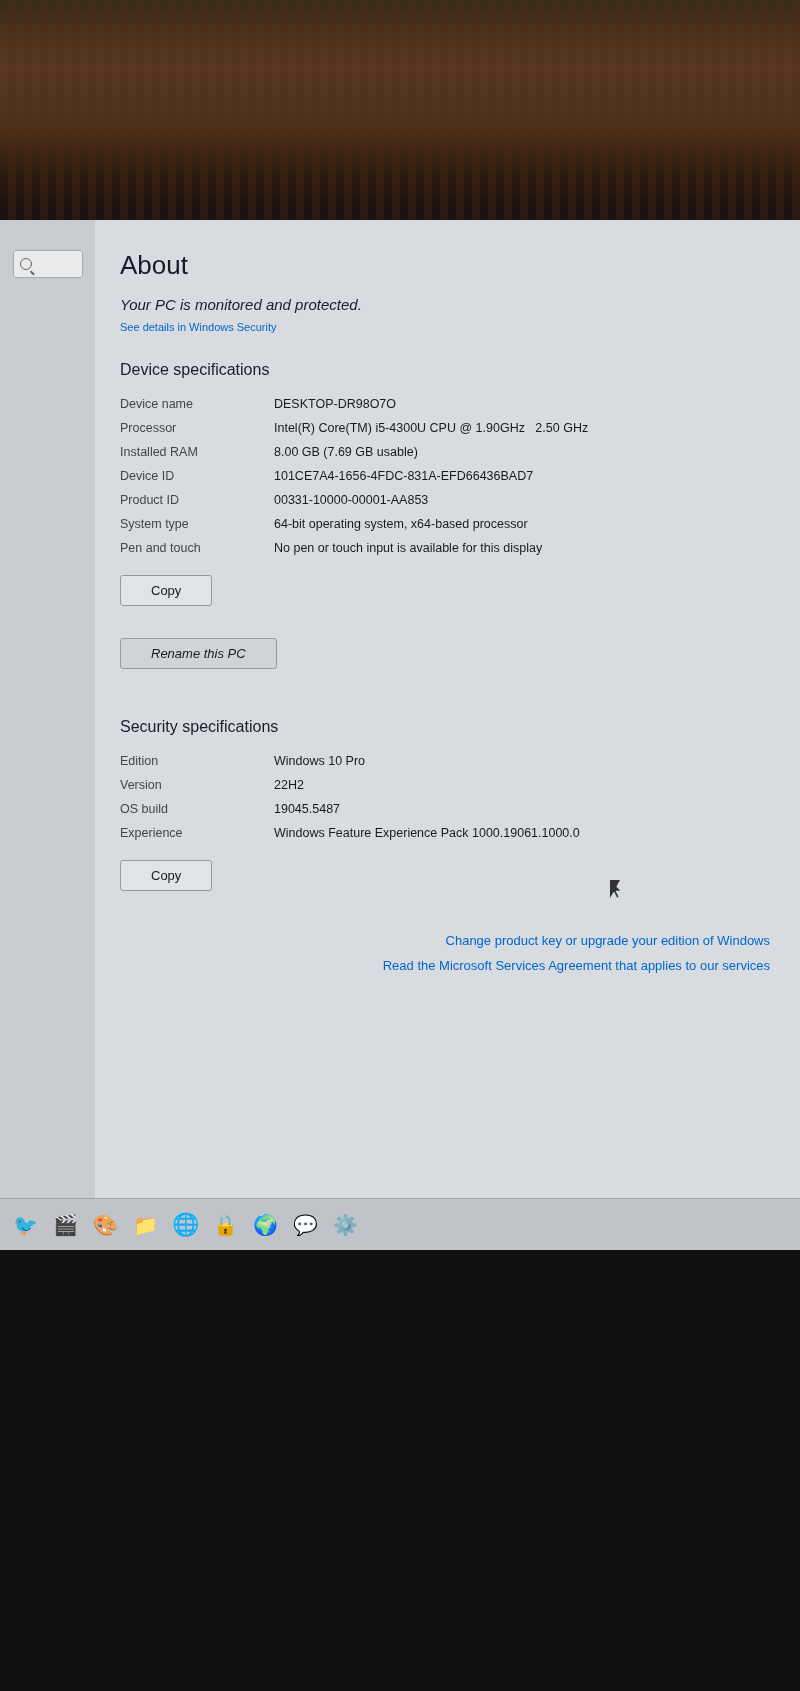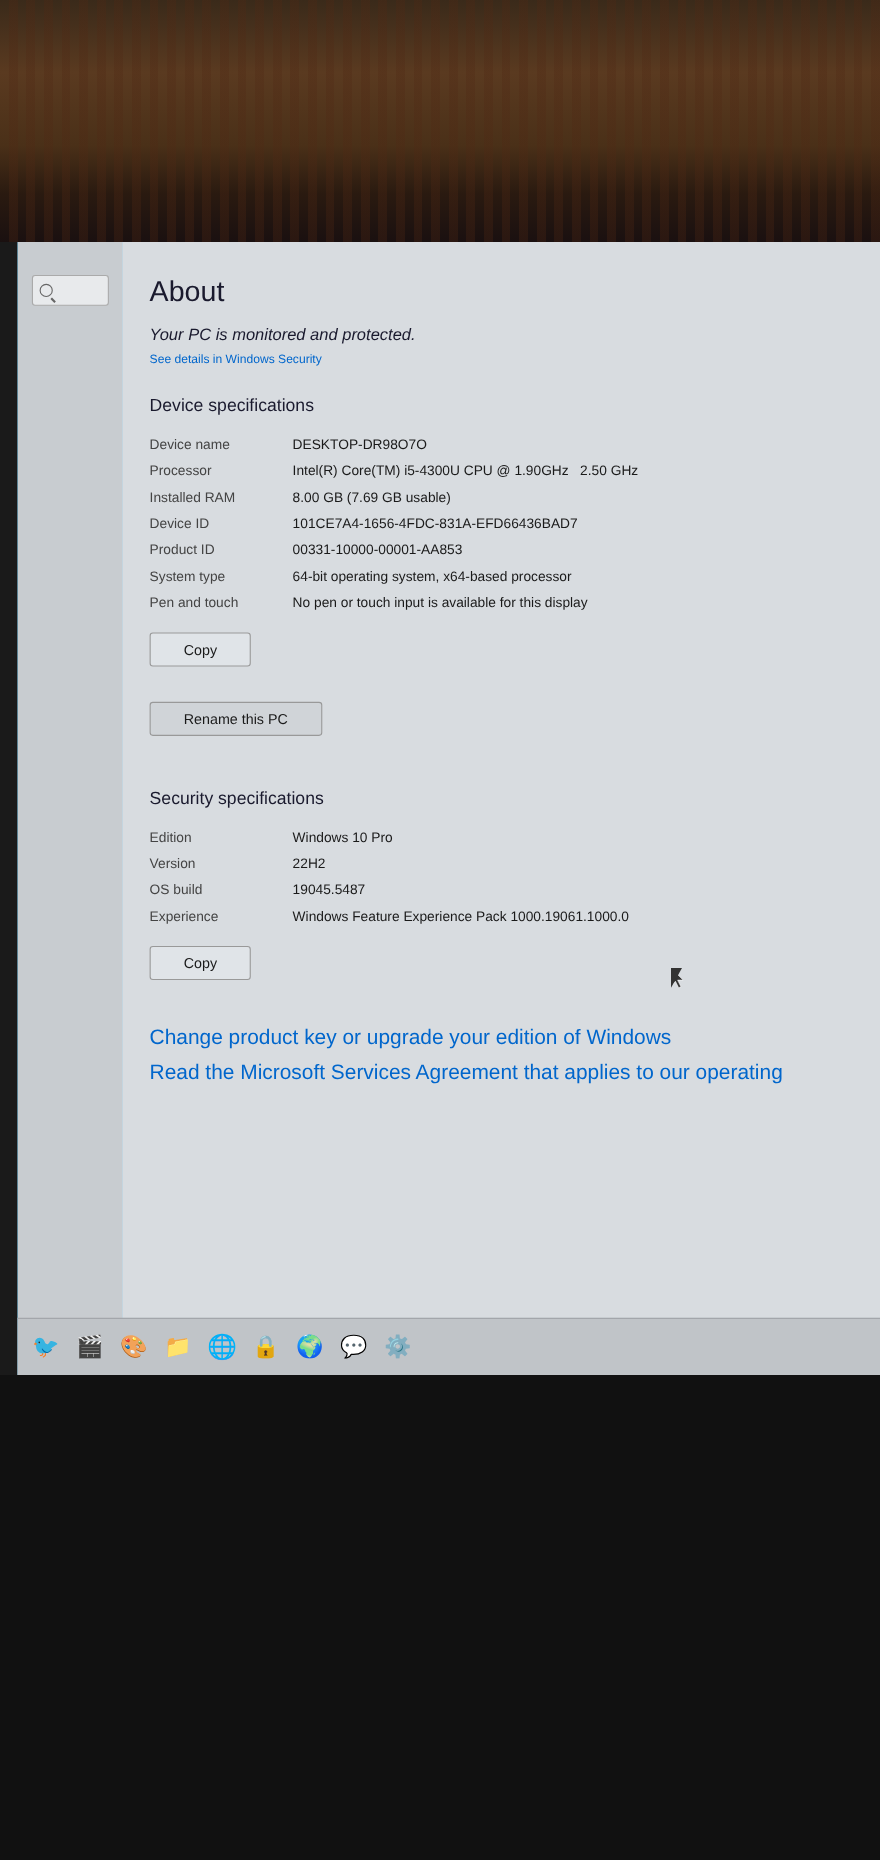--- a/index.html
+++ b/index.html
@@ -30,24 +30,24 @@
         transparent,
         transparent 8px,
         rgba(80,40,20,0.3) 8px,
         rgba(80,40,20,0.3) 16px
       );
     }
 
     .screen-area {
       position: absolute;
       top: 220px;
-      left: 16px;
+      left: 0;
       right: 0;
       height: 1030px;
-      background: #0ea5e9;
+      background: #84cc16;
       display: flex;
     }
 
     .sidebar {
       width: 95px;
       background: #c8ccd0;
       height: 100%;
       position: relative;
       display: flex;
       flex-direction: column;
@@ -127,20 +127,21 @@
 
     .spec-table {
       width: 100%;
       margin-bottom: 20px;
     }
 
     .spec-row {
       display: flex;
       margin-bottom: 10px;
       align-items: center;
+      gap: 24px;
     }
 
     .spec-label {
       width: 130px;
       min-width: 130px;
       font-size: 12.5px;
       color: #444;
       font-weight: 400;
     }
 
@@ -160,29 +161,31 @@
       border-radius: 3px;
       font-size: 13px;
       color: #1a1a1a;
       cursor: pointer;
       margin-bottom: 24px;
       margin-right: 8px;
     }
 
     .btn-rename {
       background: #d0d4d8;
+      font-style: italic;
     }
 
     .link-item {
-      font-size: 19px;
+      font-size: 13px;
       color: #0066cc;
       cursor: pointer;
       text-decoration: none;
       display: block;
       margin-bottom: 10px;
+      text-align: right;
     }
 
     .taskbar {
       position: absolute;
       bottom: 0;
       left: 0;
       right: 0;
       height: 52px;
       background: #c0c4c8;
       display: flex;
@@ -330,21 +333,21 @@
         <span class="spec-label">Experience</span>
         <span class="spec-value">Windows Feature Experience Pack 1000.19061.1000.0</span>
       </div>
     </div>
 
     <div style="margin-bottom:18px;">
       <button class="btn">Copy</button>
     </div>
 
     <a class="link-item">Change product key or upgrade your edition of Windows</a>
-    <a class="link-item">Read the Microsoft Services Agreement that applies to our operating</a>
+    <a class="link-item">Read the Microsoft Services Agreement that applies to our services</a>
 
   </div>
 
   <div class="taskbar">
     <div class="taskbar-icon">🐦</div>
     <div class="taskbar-icon">🎬</div>
     <div class="taskbar-icon">🎨</div>
     <div class="taskbar-icon">📁</div>
     <div class="taskbar-icon" style="font-size:22px;">🌐</div>
     <div class="taskbar-icon">🔒</div>

